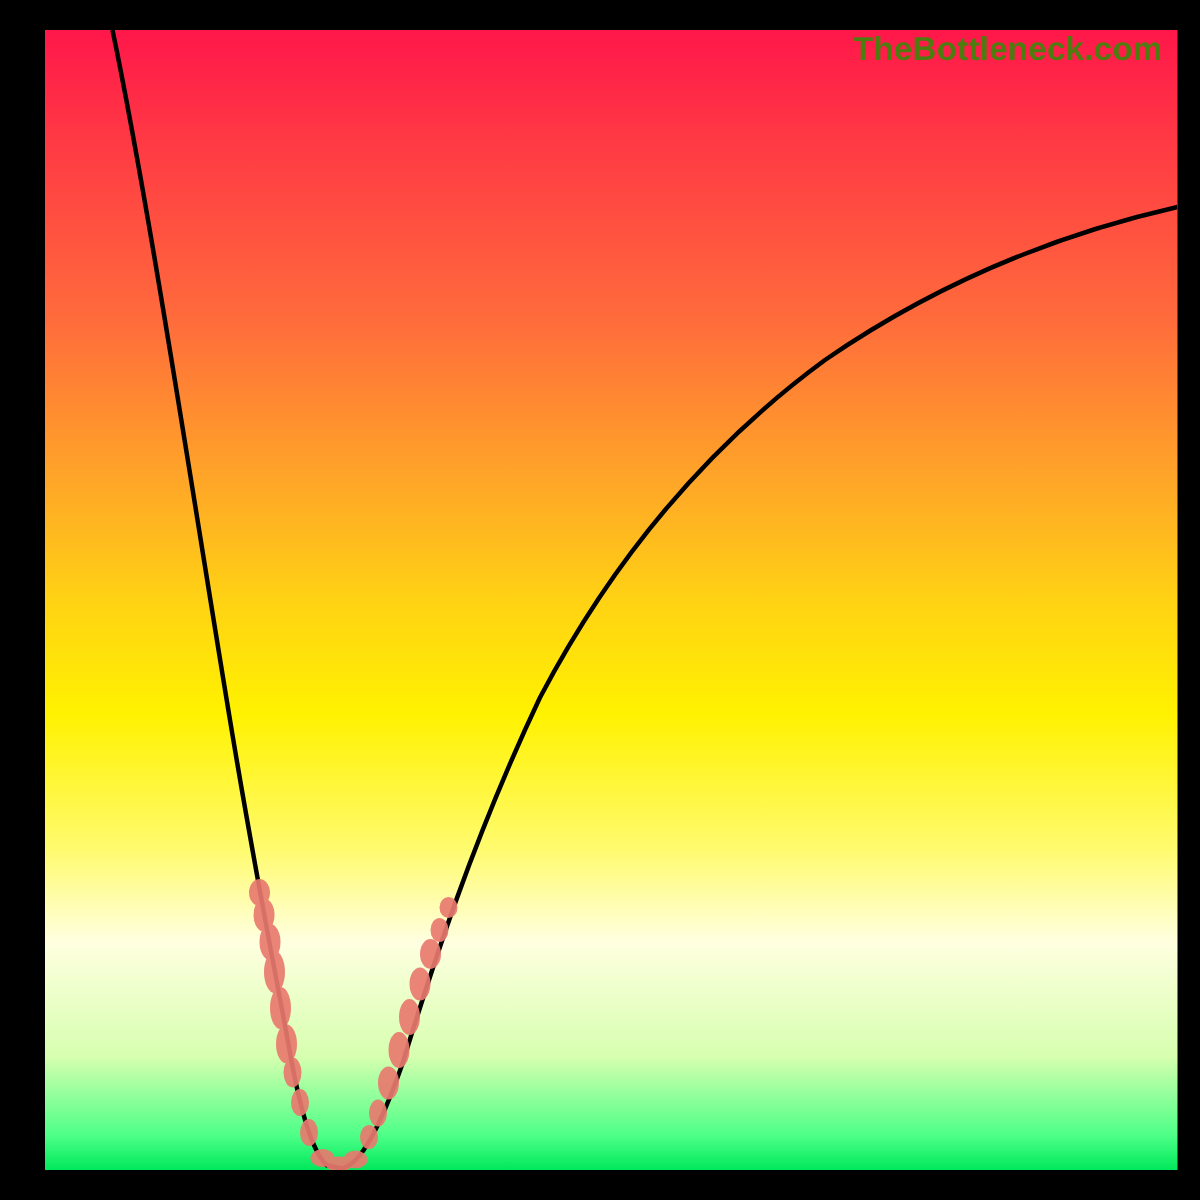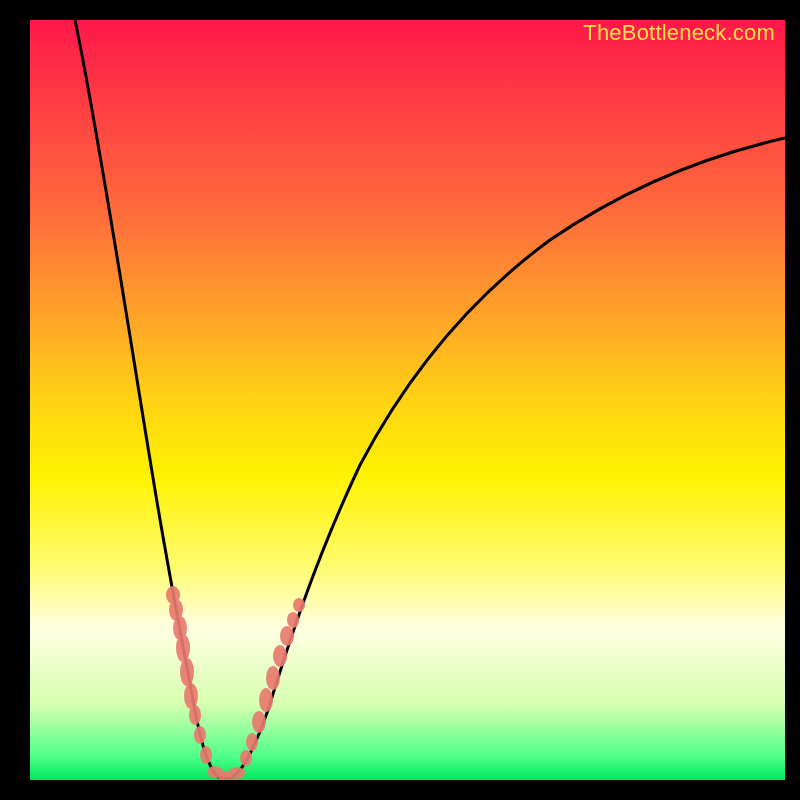--- a/index.html
+++ b/index.html
@@ -38,23 +38,23 @@
       #ffffe0 80%,
       #d7ffb0 90%,
       #4dff88 97%,
       #00e85b 100%
     );
   }
   .watermark {
     position: absolute;
     top: 0px;
     right: 10px;
-    color: #fde047;
+    color: #4d7c0f;
     font-size: 22px;
-    font-weight: 400;
+    font-weight: 700;
     letter-spacing: 0.2px;
     z-index: 5;
   }
   svg.curves {
     position: absolute;
     left: 0;
     top: 0;
     width: 755px;
     height: 760px;
     z-index: 3;

